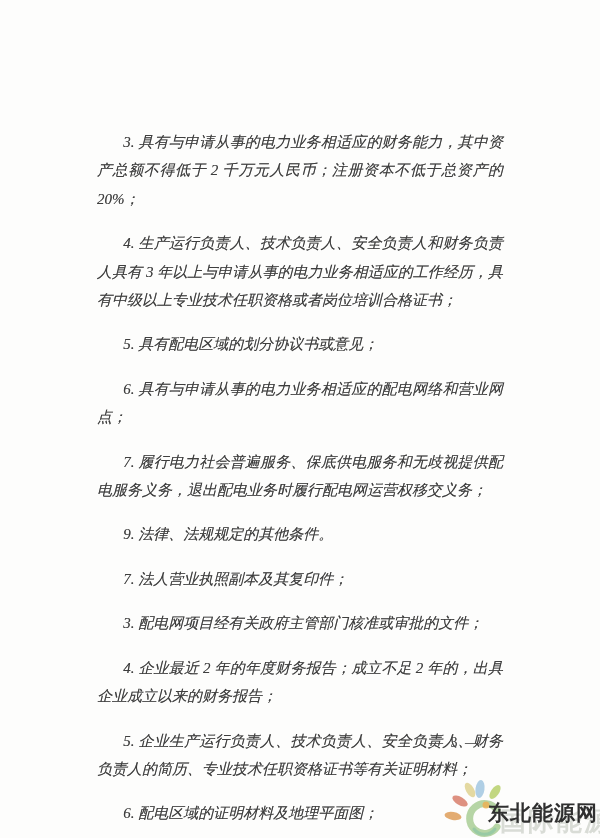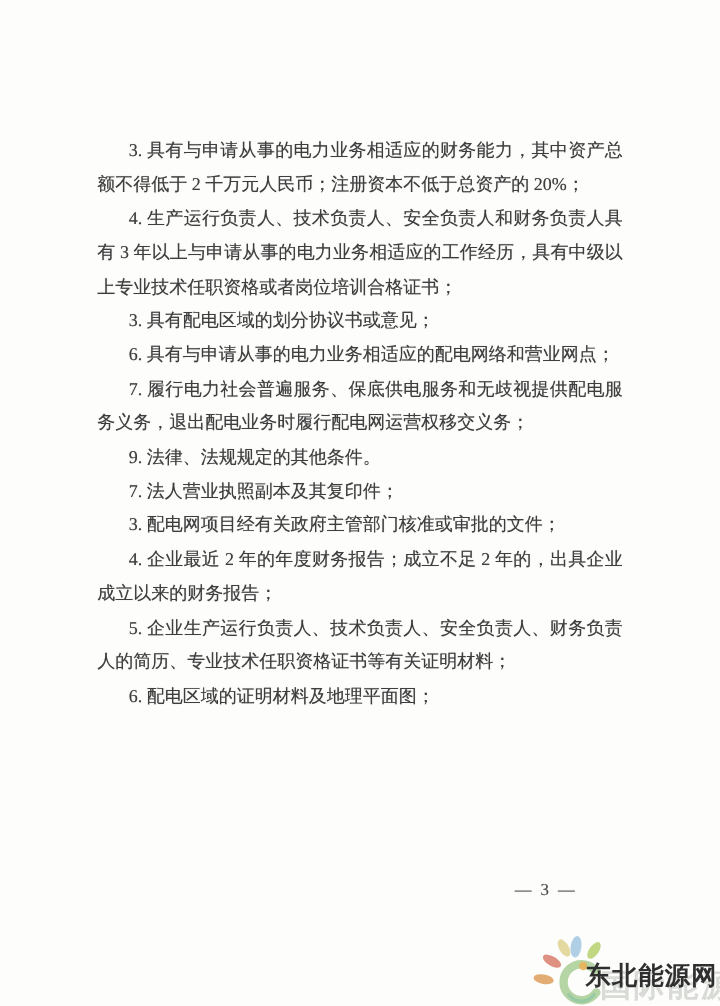--- a/index.html
+++ b/index.html
@@ -19,22 +19,23 @@
     left: 81px; top: 112px;
     width: 438px;
     color: #3e3e3e;
     font-size: 15px;
     line-height: 28.4px;
     text-align: justify;
     text-justify: inter-ideograph;
     text-shadow: 0 0 0.6px rgba(62,62,62,0.55);
   }
   .doc-body p {
-    margin: 0;
+    margin: 16px;
     text-indent: 1.75em;
+    font-style: italic;
   }
   .page-number {
     position: absolute;
     left: 405px; top: 735px;
     width: 100px;
     text-align: center;
     font-size: 14px;
     letter-spacing: 2px;
     color: #4b4b4b;
     text-shadow: 0 0 0.6px rgba(75,75,75,0.5);
@@ -73,21 +74,21 @@
   }
 </style>
 </head>
 <body>
 
 <div class="page">
 
   <main class="doc-body">
     <p>3. 具有与申请从事的电力业务相适应的财务能力，其中资产总额不得低于 2 千万元人民币；注册资本不低于总资产的 20%；</p>
     <p>4. 生产运行负责人、技术负责人、安全负责人和财务负责人具有 3 年以上与申请从事的电力业务相适应的工作经历，具有中级以上专业技术任职资格或者岗位培训合格证书；</p>
-    <p>3. 具有配电区域的划分协议书或意见；</p>
+    <p>5. 具有配电区域的划分协议书或意见；</p>
     <p>6. 具有与申请从事的电力业务相适应的配电网络和营业网点；</p>
     <p>7. 履行电力社会普遍服务、保底供电服务和无歧视提供配电服务义务，退出配电业务时履行配电网运营权移交义务；</p>
     <p>9. 法律、法规规定的其他条件。</p>
     <p>7. 法人营业执照副本及其复印件；</p>
     <p>3. 配电网项目经有关政府主管部门核准或审批的文件；</p>
     <p>4. 企业最近 2 年的年度财务报告；成立不足 2 年的，出具企业成立以来的财务报告；</p>
     <p>5. 企业生产运行负责人、技术负责人、安全负责人、财务负责人的简历、专业技术任职资格证书等有关证明材料；</p>
     <p>6. 配电区域的证明材料及地理平面图；</p>
   </main>
 

